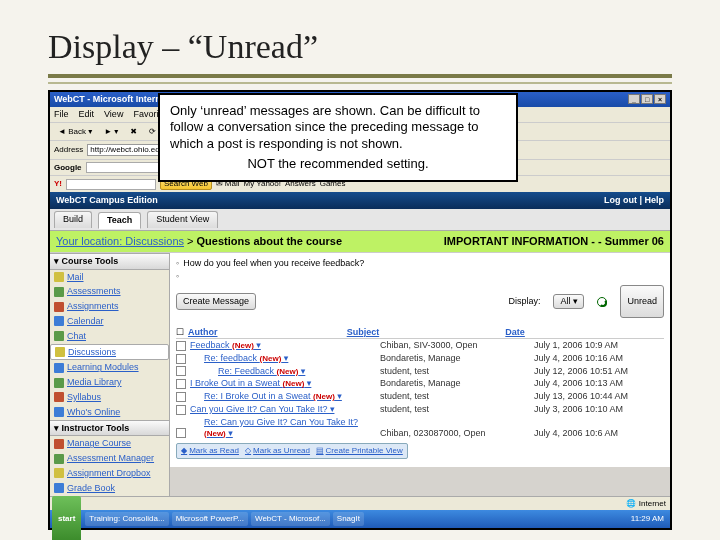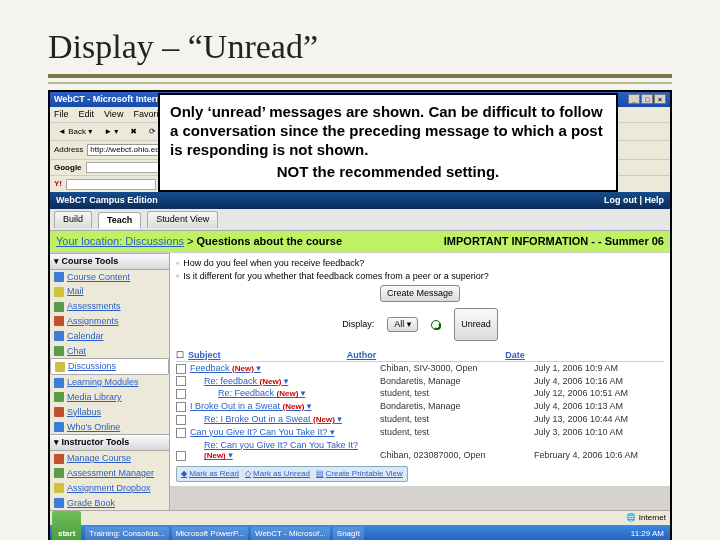--- a/index.html
+++ b/index.html
@@ -50,21 +50,21 @@
   .tbl-row .subj .new { color: #c00; font-weight: bold; font-size: 8px; }
   .tbl-row .auth { width: 150px; color: #333; }
   .tbl-row .date { width: 130px; color: #333; }
   .selected-box { background: #dce8f6; border: 1px solid #8ab; padding: 2px 4px; display: inline-flex; gap: 6px; margin-top: 4px; border-radius: 2px; font-size: 8px; }
   .selected-box .sbtn { display: inline-flex; align-items: center; gap: 2px; color: #2a5fc8; text-decoration: underline; }
   .taskbar { background: linear-gradient(#3d8ae0,#1f5bb8); color: #fff; display: flex; align-items: center; font-size: 8px; height: 18px; padding: 0 2px; }
   .taskbar .start { background: linear-gradient(#6ec05a,#3a8a2a); padding: 18px 6px; border-radius: 2px; font-weight: bold; margin-right: 4px; }
   .taskbar .tbi { background: rgba(255,255,255,0.15); border-radius: 2px; padding: 2px 4px; margin-right: 3px; }
   .taskbar .tray { margin-left: auto; padding: 2px 4px; }
   .statusbar { background: #ece9d8; border-top: 1px solid #aaa; font-size: 8px; padding: 2px 4px; display: flex; justify-content: space-between; }
-  .callout { position: absolute; top: 3px; left: 110px; width: 460px; background: #fff; border: 2px solid #000; padding: 8px 10px; font-size: 15px; font-weight: bold; line-height: 1.25; z-index: 50; }
+  .callout { position: absolute; top: 3px; left: 110px; width: 360px; background: #fff; border: 2px solid #000; padding: 8px 10px; font-size: 13px; font-weight: normal; line-height: 1.25; z-index: 50; }
   .callout .rec { margin-top: 4px; text-align: center; }
   .ybtn { background: linear-gradient(#ffe070,#f4c430); border: 1px solid #b89020; border-radius: 2px; padding: 0 3px; }
 </style>
 </head>
 <body>
 
 <div class="slide">
   <div class="title">Display – “Unread”</div>
   <div class="rule-block"></div>
 
@@ -132,24 +132,20 @@
       <div class="breadcrumb">
         <span><a>Your location: Discussions</a> &gt; <b>Questions about the course</b></span>
         <span class="right">IMPORTANT INFORMATION - - Summer 06</span>
       </div>
 
       <div style="overflow:hidden;">
         <div class="left-nav">
           <div class="nav-header">▾ <span>Course Tools</span></div>
           <div id="nav-items">
               <div class="nav-item link">
-                <span class="ic blue"></span>
-                <span>Course Content</span>
-              </div>
-              <div class="nav-item link">
                 <span class="ic yellow"></span>
                 <span>Mail</span>
               </div>
               <div class="nav-item link">
                 <span class="ic green"></span>
                 <span>Assessments</span>
               </div>
               <div class="nav-item link">
                 <span class="ic red"></span>
                 <span>Assignments</span>
@@ -205,36 +201,35 @@
         </div>
 
         <div class="main">
           <ul class="msg-list">
             <li>
                 <span class="q-icon">◦</span>
                 <span>How do you feel when you receive feedback?</span>
               </li>
             <li>
                 <span class="q-icon">◦</span>
-                <span>Is it different for you whether that feedback comes from a peer or a superior?</span>
               </li>
           </ul>
-          <div style="display:flex;justify-content:flex-end;align-items:center;flex-direction:column;">
+          <div style="display:flex;justify-content:space-between;align-items:center;">
             <span class="btn-3d">Create Message</span>
             <span class="display-right">
               <span>Display:</span>
               <span class="btn-3d" style="padding:1px 6px;"><span>All</span> ▾</span>
               <span class="refresh"></span>
               <span class="btn-3d" style="padding:10px 6px;">Unread</span>
             </span>
           </div>
           <div class="thread-head">
             <span style="width:12px;">☐</span>
+            <span style="width:150px;" class="col">Author</span>
             <span class="col">Subject</span>
-            <span style="width:150px;" class="col">Author</span>
             <span style="width:130px;" class="col">Date</span>
           </div>
           <div id="rows">
               <div class="tbl-row">
                 <span class="cb"></span>
                 <span class="subj" style="padding-left:0px">Feedback <span class="new">(New)</span> ▾</span>
                 <span class="auth">Chiban, SIV-3000, Open</span>
                 <span class="date">July 1, 2006 10:9 AM</span>
               </div>
               <div class="tbl-row">
@@ -264,21 +259,21 @@
               <div class="tbl-row">
                 <span class="cb"></span>
                 <span class="subj" style="padding-left:0px">Can you Give It? Can You Take It? ▾</span>
                 <span class="auth">student, test</span>
                 <span class="date">July 3, 2006 10:10 AM</span>
               </div>
               <div class="tbl-row">
                 <span class="cb"></span>
                 <span class="subj" style="padding-left:14px">Re: Can you Give It? Can You Take It? <span class="new">(New)</span> ▾</span>
                 <span class="auth">Chiban, 023087000, Open</span>
-                <span class="date">February 4, 2006 10:6 AM</span>
+                <span class="date">July 4, 2006 10:6 AM</span>
               </div>
             </div>
           <div class="selected-box">
             <span class="sbtn">◆ <span>Mark as Read</span></span>
             <span class="sbtn">◇ <span>Mark as Unread</span></span>
             <span class="sbtn">▤ <span>Create Printable View</span></span>
           </div>
         </div>
       </div>
 

